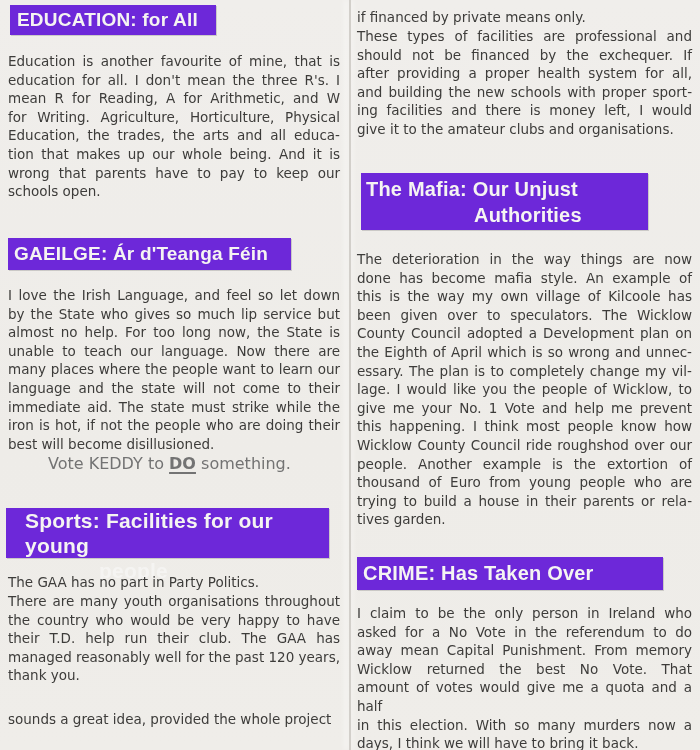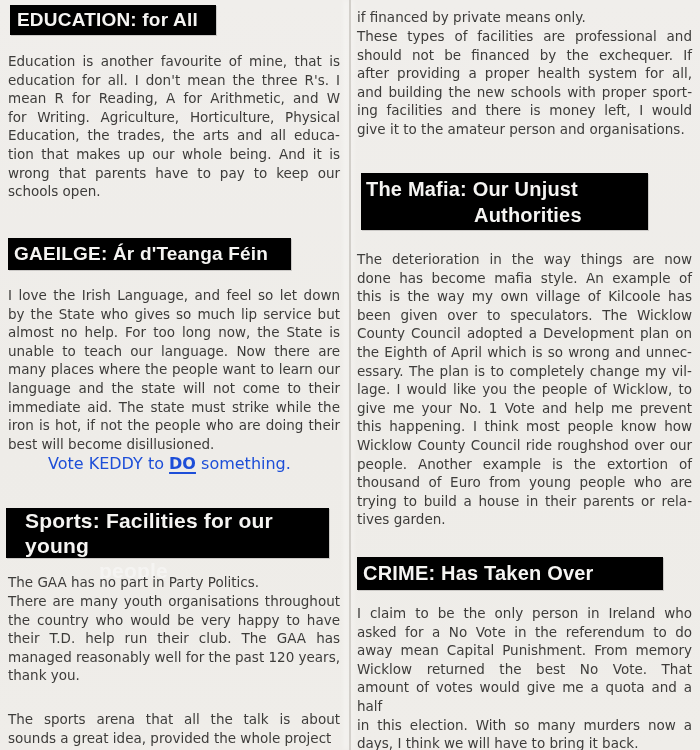--- a/index.html
+++ b/index.html
@@ -16,21 +16,21 @@
   
   .divider {
     position: absolute; left: 349px; top: 0; width: 2px; height: 750px;
     background: #d2cfca;
     box-shadow: -4px 0 5px rgba(255,255,255,0.85), 2px 0 4px rgba(255,255,255,0.6);
   }
 
   
   .hdr {
     position: absolute;
-    background: #000000;
+    background: #6d28d9;
     color: #f5f4f2;
     font-family: "Liberation Sans", sans-serif;
     font-weight: bold;
     box-sizing: border-box;
     letter-spacing: 0.2px;
     box-shadow: 1px 1px 0 rgba(0,0,0,0.15);
   }
   .hdr-edu    { left: 10px;  top: 5px;   width: 206px; height: 30px; line-height: 30px; padding-left: 7px; font-size: 19px; }
   .hdr-gaeilge{ left: 8px;   top: 238px; width: 283px; height: 32px; line-height: 32px; padding-left: 6px; font-size: 19px; }
   .hdr-sports { left: 6px;   top: 508px; width: 323px; height: 50px; line-height: 25px; padding-left: 19px; font-size: 21px; }
@@ -41,21 +41,21 @@
 
   
   .body-text {
     position: absolute;
     font-size: 13.5px;
     line-height: 18.6px;
     box-sizing: border-box;
   }
   .txt-edu          { left: 8px;   top: 52px;  width: 332px; }
   .txt-gaeilge      { left: 8px;   top: 286px; width: 332px; }
-  .vote-line        { left: 8px;   top: 452px; width: 332px; padding-left: 40px; font-size: 16px; line-height: 23px; color: #1d4ed8; }
+  .vote-line        { left: 8px;   top: 452px; width: 332px; padding-left: 40px; font-size: 16px; line-height: 23px; color: #737373; }
   .vote-line .vote-do { font-weight: bold; text-decoration: underline; text-decoration-thickness: 2px; text-underline-offset: 3px; }
   .txt-sports-intro { left: 8px;   top: 573px; width: 332px; }
   .txt-sports       { left: 8px;   top: 592px; width: 332px; }
   .txt-sports2      { left: 8px;   top: 710px; width: 332px; }
   .txt-rt1          { left: 357px; top: 8px;   width: 335px; }
   .txt-rt           { left: 357px; top: 27px;  width: 335px; }
   .txt-mafia        { left: 357px; top: 250px; width: 335px; }
   .txt-crime        { left: 357px; top: 604px; width: 335px; }
 
   
@@ -109,33 +109,32 @@
 
   <div class="body-text jlines txt-sports">
       <div class="jl">There are many youth organisations throughout</div>
       <div class="jl">the country who would be very happy to have</div>
       <div class="jl">their T.D. help run their club.  The GAA has</div>
       <div class="jl">managed reasonably well for the past 120 years,</div>
       <div class="jl jl-last">thank you.</div>
     </div>
 
   <div class="body-text jlines txt-sports2">
-      <div class="jl">The sports arena that all the talk is about</div>
       <div class="jl jl-last">sounds a great idea, provided the whole project</div>
     </div>
 
   <div class="body-text txt-rt1">if financed by private means only.</div>
 
   <div class="body-text jlines txt-rt">
       <div class="jl">These types of facilities are professional and</div>
       <div class="jl">should not be financed by the exchequer.  If</div>
       <div class="jl">after providing a proper health system for all,</div>
       <div class="jl">and building the new schools with proper sport-</div>
       <div class="jl">ing facilities and there is money left, I would</div>
-      <div class="jl jl-last">give it to the amateur person and organisations.</div>
+      <div class="jl jl-last">give it to the amateur clubs and organisations.</div>
     </div>
 
   <div class="hdr hdr-mafia">
     <div class="l1">The Mafia: Our Unjust</div>
     <div class="l2">Authorities</div>
   </div>
 
   <div class="body-text jlines txt-mafia">
       <div class="jl">The deterioration in the way things are now</div>
       <div class="jl">done has become mafia style.  An example of</div>

